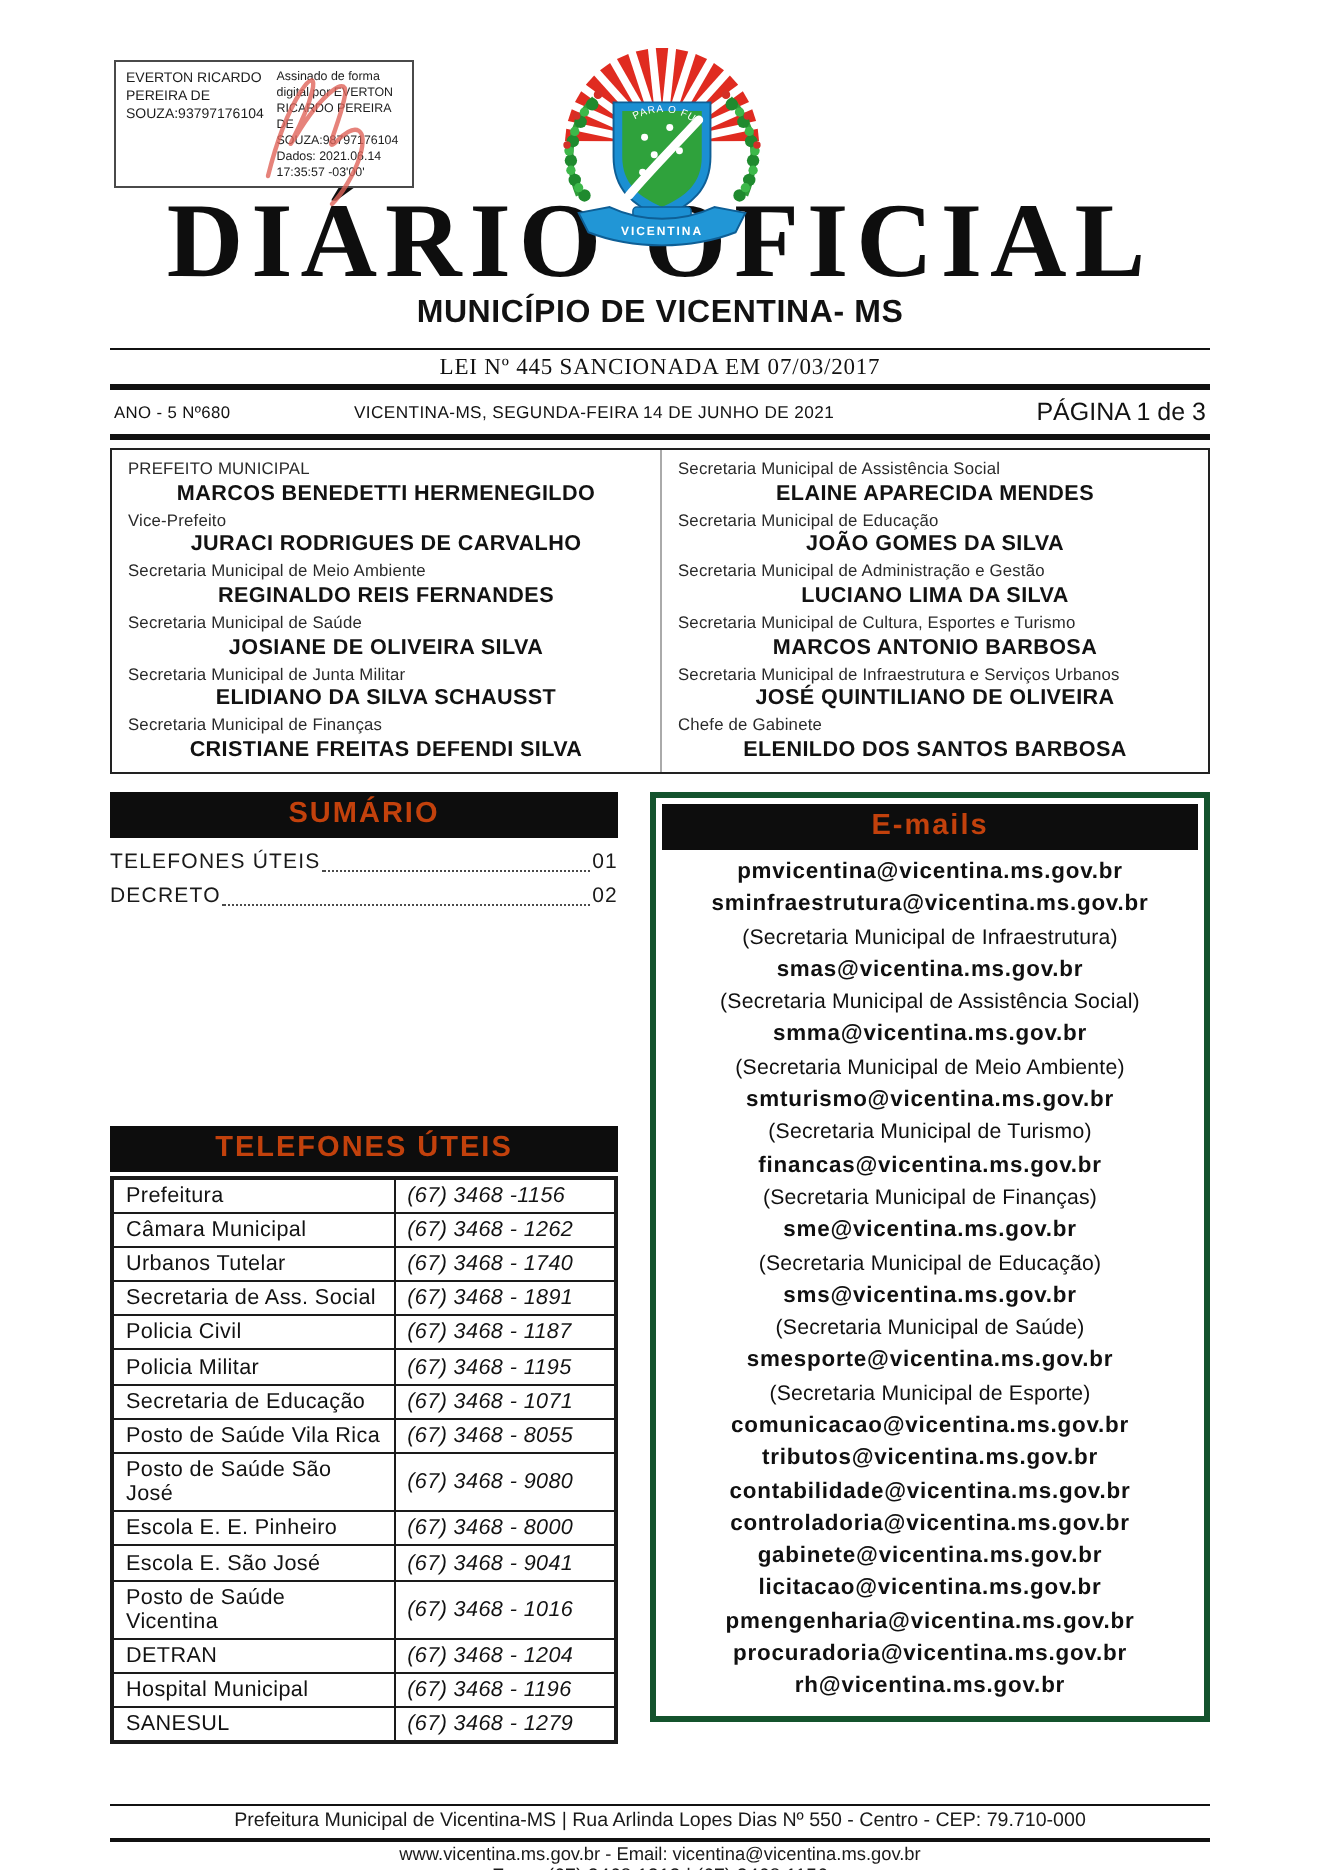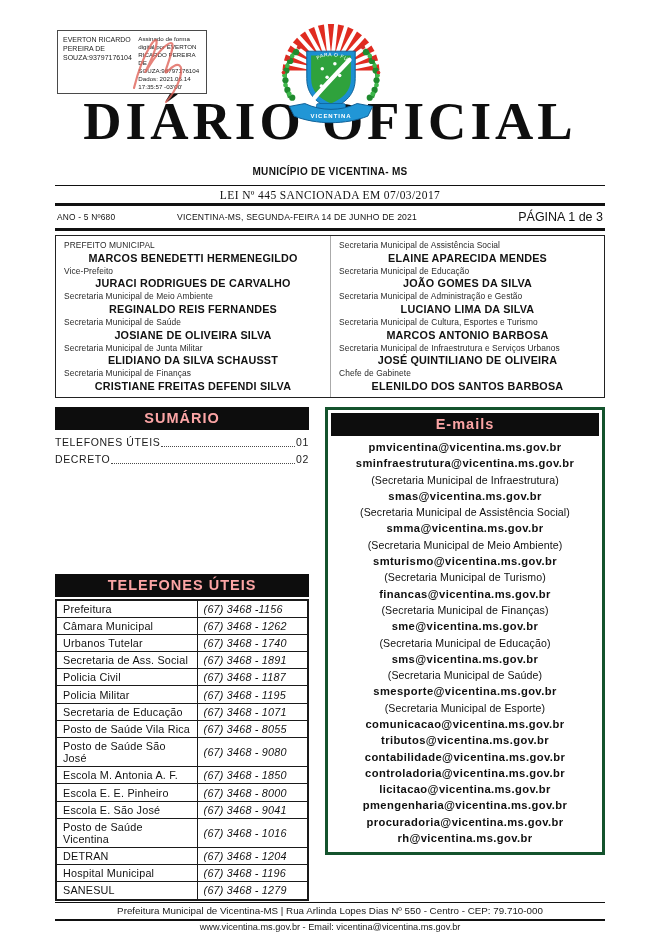--- a/index.html
+++ b/index.html
@@ -24,21 +24,21 @@
   
   .crest { position:absolute; left:50%; top:22px; transform:translateX(-50%); z-index:2; }
 
   
   .doc-title {
     position:relative; z-index:1; margin-top:95px; text-align:center;
     font-family:"Liberation Serif", serif; font-weight:700;
     font-size:53px; line-height:1; letter-spacing:4px; color:#0e0e0e;
     white-space:nowrap;
   }
-  .muni { margin-top:18px; text-align:center; font-weight:700; font-size:10px; letter-spacing:0.3px; }
+  .muni { text-align:center; font-weight:700; font-size:16px; letter-spacing:0.3px; }
   .rule-thin  { border:none; border-top:1.2px solid #111; margin-top:8px; }
   .law-line { font-family:"Liberation Serif", serif; font-size:11.5px; text-align:center; padding:3px 0 2px; letter-spacing:0.4px; }
   .rule-thick { border:none; border-top:3px solid #111; }
   .info-bar { display:flex; align-items:center; padding:4px 2px; }
   .info-edition { width:120px; font-size:8.4px; letter-spacing:0.2px; }
   .info-date { flex:1; text-align:left; font-size:8.6px; font-weight:400; letter-spacing:0.2px; }
   .info-page { width:120px; text-align:right; font-size:12.5px; }
 
   
   .officials { margin-top:4px; border:1.2px solid #222; display:flex; }
@@ -46,21 +46,21 @@
   .off-col + .off-col { border-left:1px solid #aaa; }
   .off-role { font-size:8.4px; line-height:1.15; color:#2a2a2a; margin-bottom:1px;
               font-stretch:condensed; letter-spacing:0.1px; }
   .off-name { font-size:10.8px; line-height:1.15; font-weight:700; text-align:center; margin-bottom:2.6px; letter-spacing:0.2px; }
 
   
   .cols { display:flex; gap:16px; margin-top:9px; align-items:flex-start; }
   .col-left  { width:254px; }
   .col-right { width:280px; }
   .black-bar {
-    background:#0d0d0d; color:#fca5a5; text-align:center; font-weight:700;
+    background:#0d0d0d; color:#c2410c; text-align:center; font-weight:700;
     font-size:14.5px; letter-spacing:1px; padding:3px 0 4px;
   }
   .sum-list { margin-top:4px; }
   .sum-row { display:flex; align-items:flex-end; font-size:10.5px; letter-spacing:0.6px; line-height:16.8px; color:#1a1a1a; }
   .sum-dots { flex:1; border-bottom:1.7px dotted #4a4a4a; margin:0 1px 4px; }
   .tel-section { margin-top:106px; }
   .tel-table { width:100%; border-collapse:collapse; margin-top:2px; border:2px solid #1a1a1a; }
   .tel-table td { border:1.6px solid #1a1a1a; padding:2.1px 6px; }
   .tel-name { font-weight:400; font-size:10.8px; letter-spacing:0.2px; width:56%; }
   .tel-num  { font-style:italic; font-size:10.8px; letter-spacing:0.2px; }
@@ -323,24 +323,20 @@
                 <tr>
                   <td class="tel-name">Posto de Saúde Vila Rica</td>
                   <td class="tel-num">(67) 3468 - 8055</td>
                 </tr>
 
                 <tr>
                   <td class="tel-name">Posto de Saúde São José</td>
                   <td class="tel-num">(67) 3468 - 9080</td>
                 </tr>
 
-                <tr>
-                  <td class="tel-name">Escola M. Antonia A. F.</td>
-                  <td class="tel-num">(67) 3468 - 1850</td>
-                </tr>
 
                 <tr>
                   <td class="tel-name">Escola E. E. Pinheiro</td>
                   <td class="tel-num">(67) 3468 - 8000</td>
                 </tr>
 
                 <tr>
                   <td class="tel-name">Escola E. São José</td>
                   <td class="tel-num">(67) 3468 - 9041</td>
                 </tr>
@@ -410,20 +406,21 @@
               <div class="eline caption">(Secretaria Municipal de Esporte)</div>
 
               <div class="eline email">comunicacao@vicentina.ms.gov.br</div>
 
               <div class="eline email">tributos@vicentina.ms.gov.br</div>
 
               <div class="eline email">contabilidade@vicentina.ms.gov.br</div>
 
               <div class="eline email">controladoria@vicentina.ms.gov.br</div>
 
+              <div class="eline email">gabinete@vicentina.ms.gov.br</div>
 
               <div class="eline email">licitacao@vicentina.ms.gov.br</div>
 
               <div class="eline email">pmengenharia@vicentina.ms.gov.br</div>
 
               <div class="eline email">procuradoria@vicentina.ms.gov.br</div>
 
               <div class="eline email">rh@vicentina.ms.gov.br</div>
 
 

